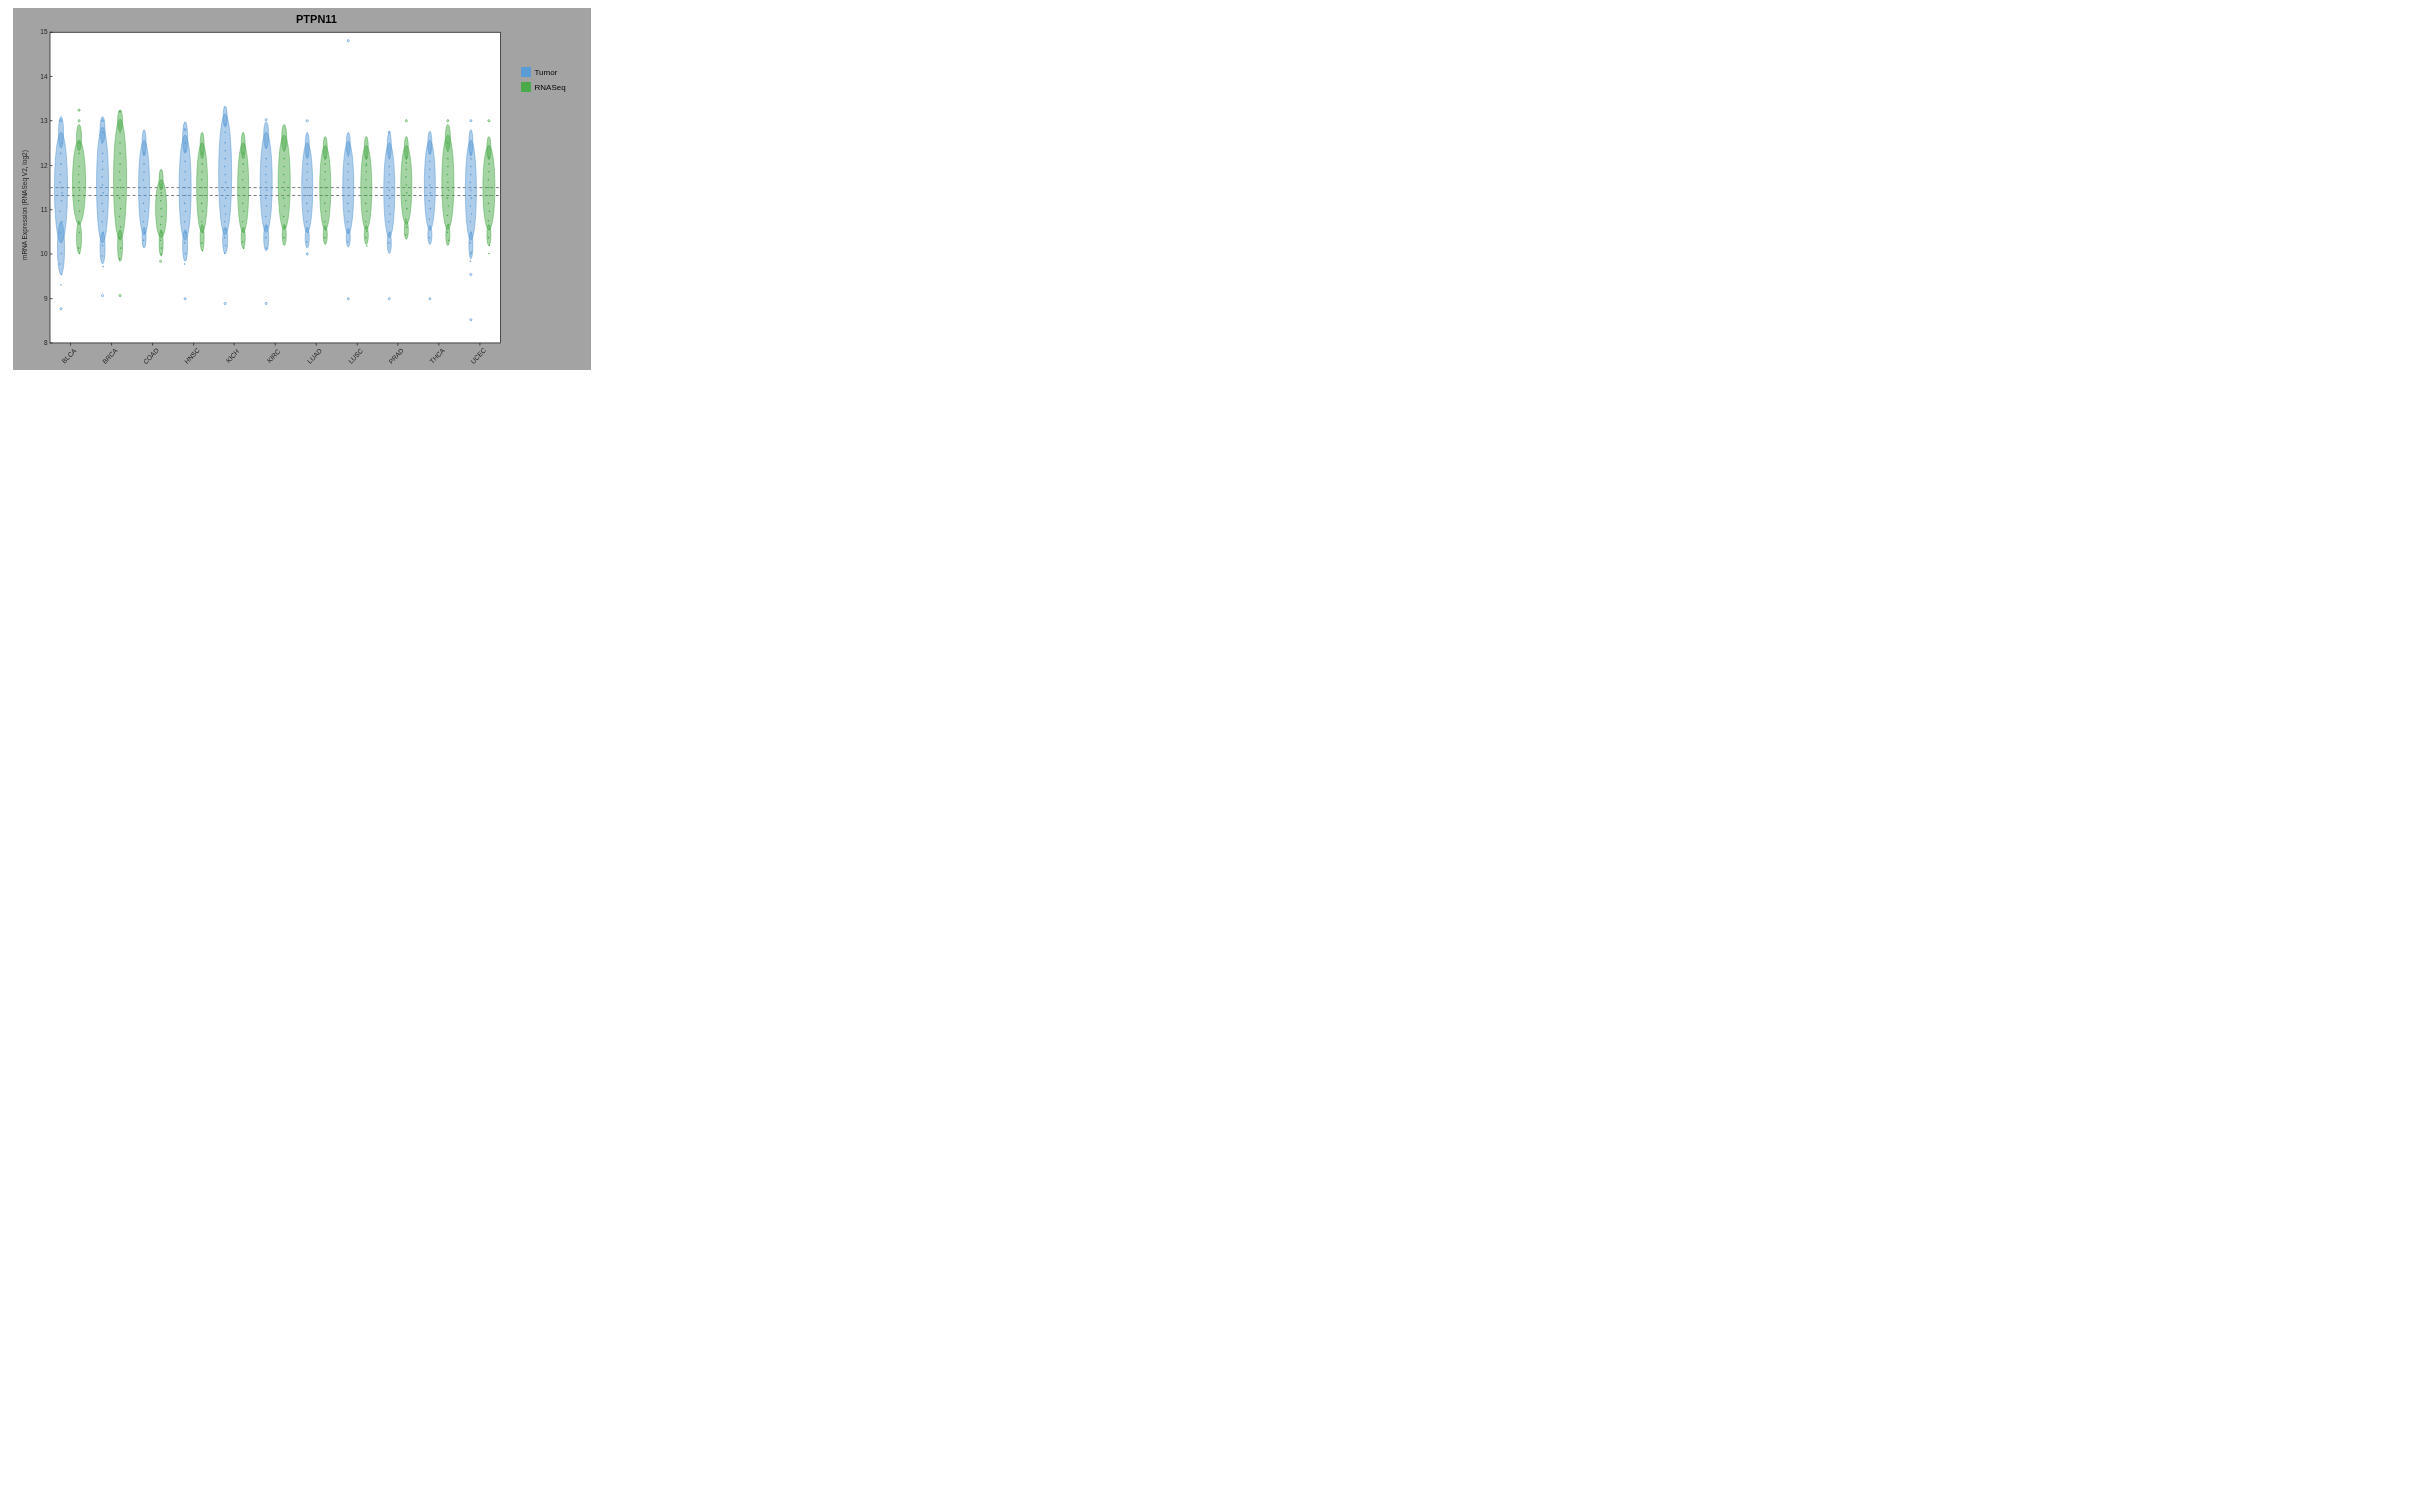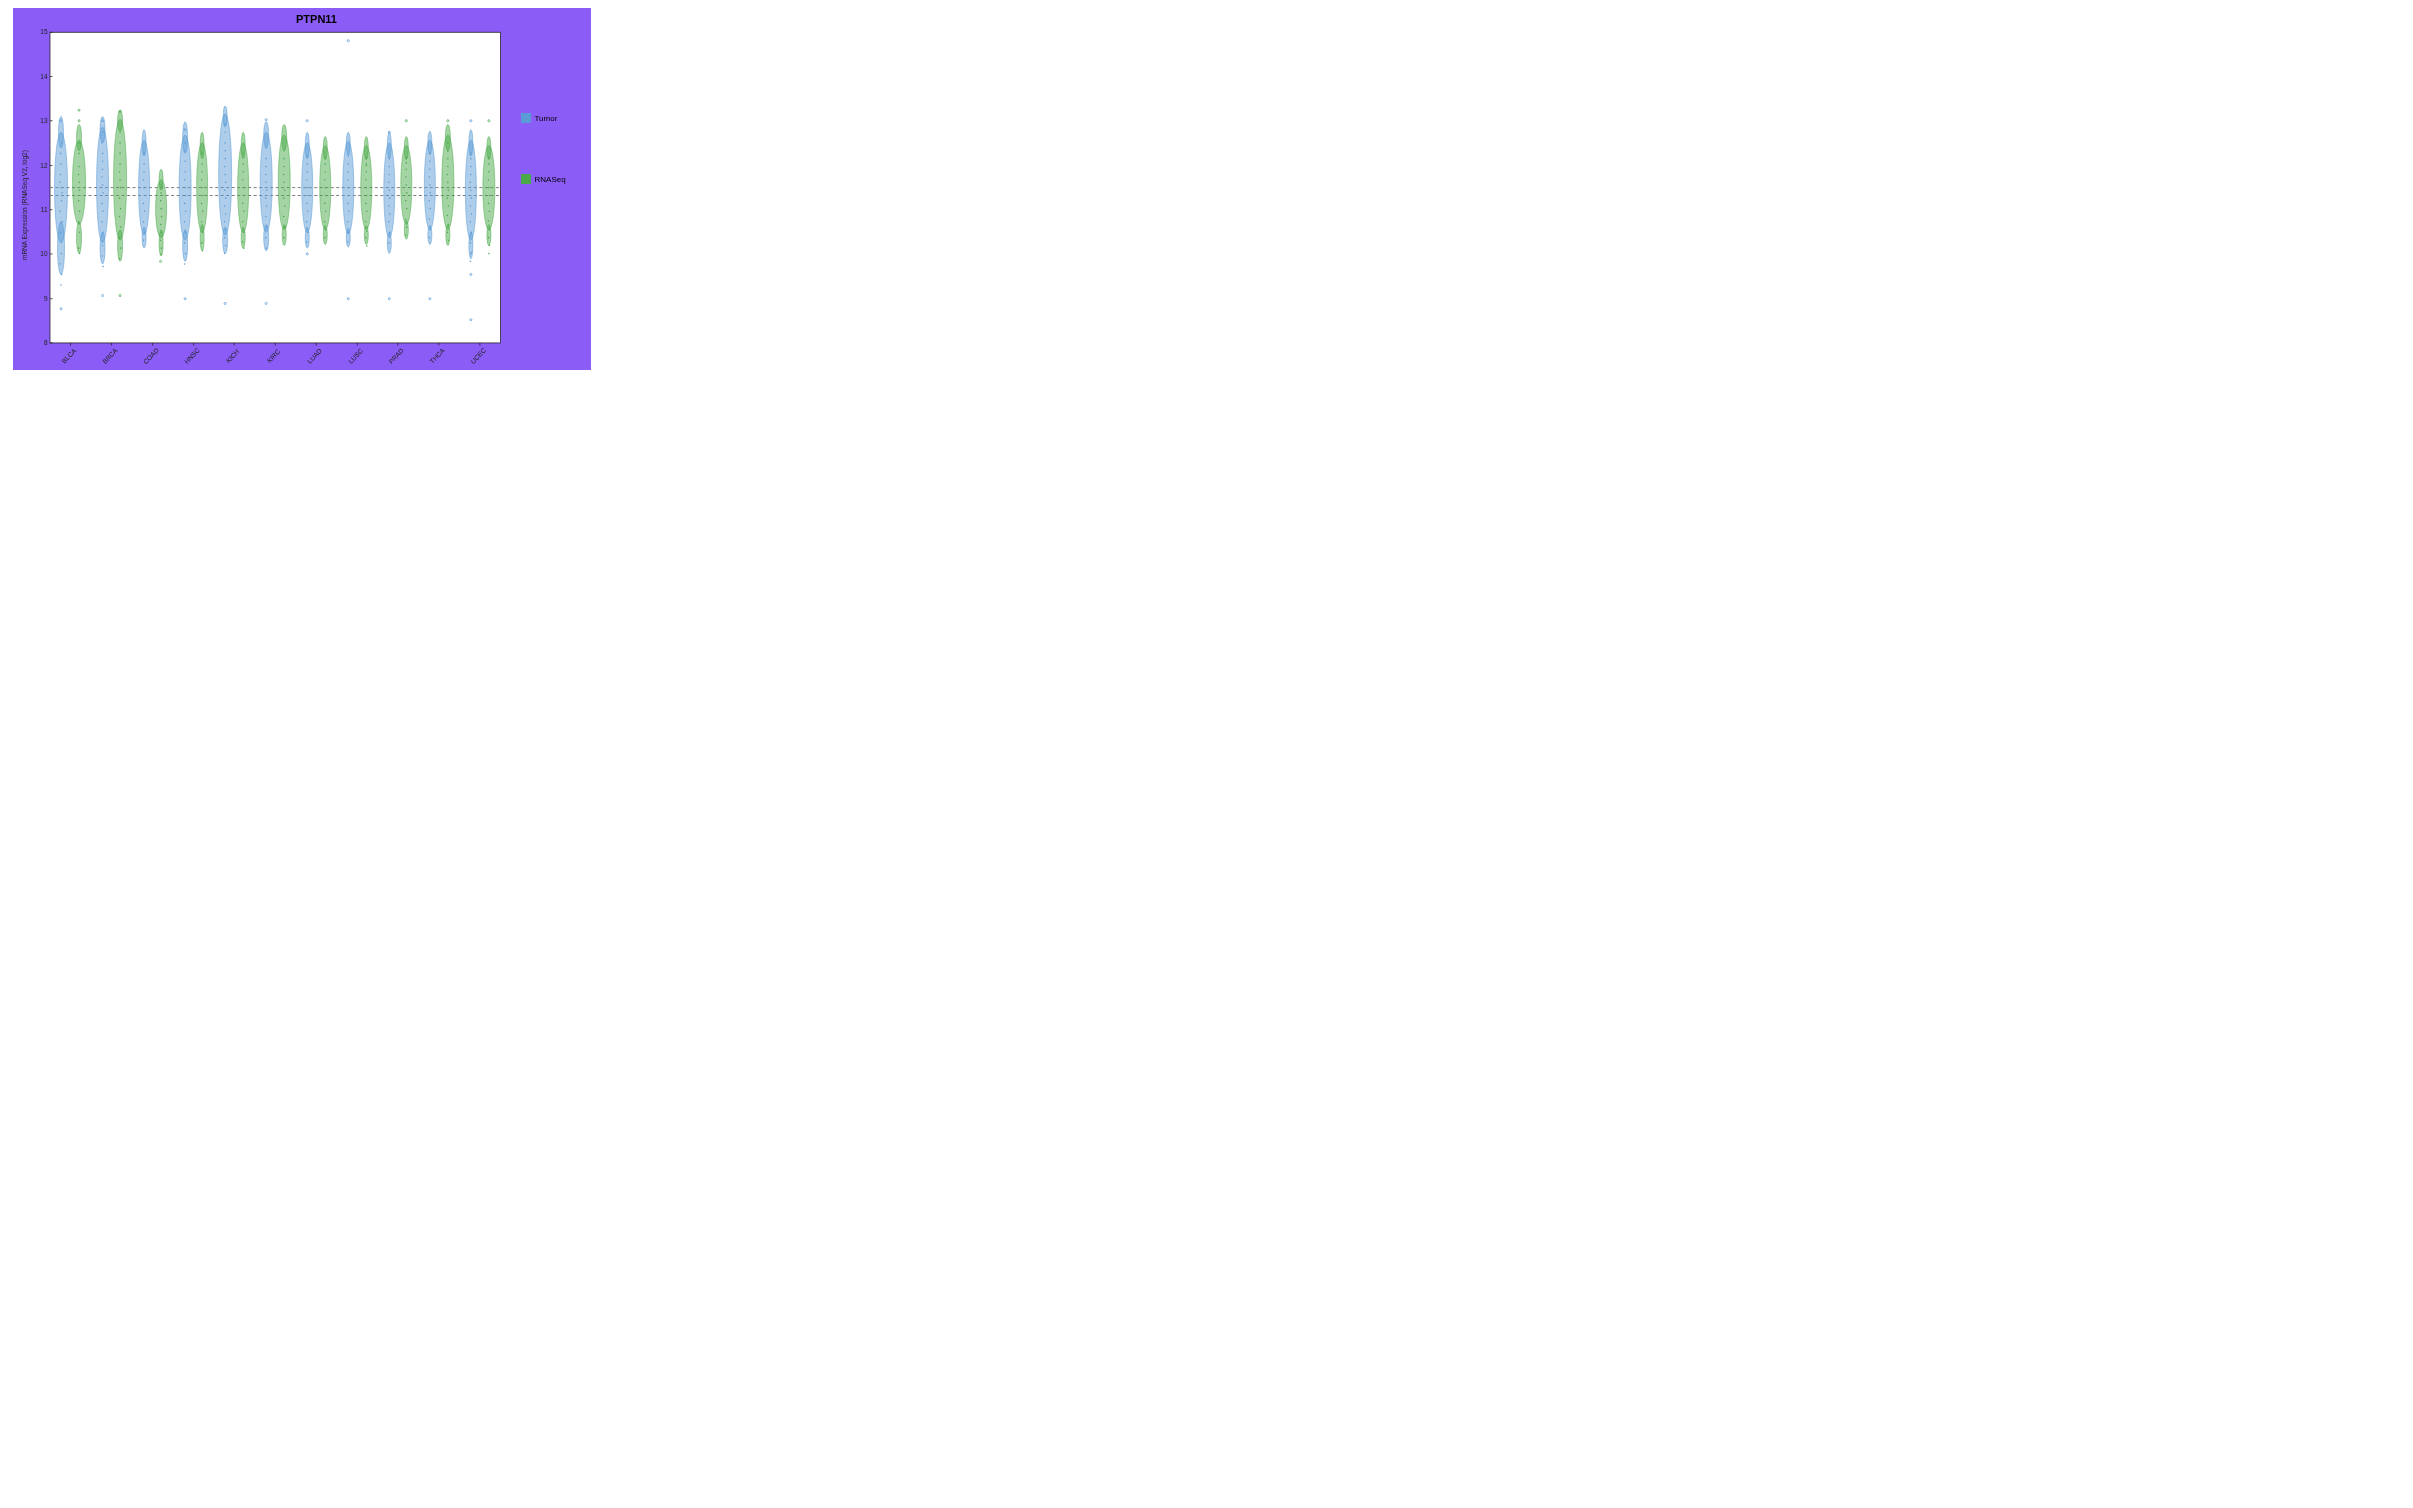--- a/index.html
+++ b/index.html
@@ -9,21 +9,21 @@
       width: 603px;
       height: 377px;
       display: flex;
       align-items: center;
       justify-content: center;
     }
     .chart-container {
       width: 578px;
       height: 362px;
       position: relative;
-      background: #8b5cf6;
+      background: #a3a3a3;
     }
     .chart-title {
       text-align: center;
       font-size: 11px;
       font-weight: bold;
       padding: 5px 0 2.5px 0;
       margin-left: 30px;
     }
     .chart-area {
       display: flex;
@@ -68,21 +68,20 @@
       flex-direction: column;
       justify-content: flex-start;
       padding-top: 40px;
       padding-left: 10px;
     }
     .legend-item {
       display: flex;
       align-items: center;
       margin-bottom: 5px;
       font-size: 8px;
-      margin-top: 46px;
     }
     .legend-box {
       width: 10px;
       height: 10px;
       margin-right: 4px;
       flex-shrink: 0;
     }
   </style>
 </head>
 <body>

